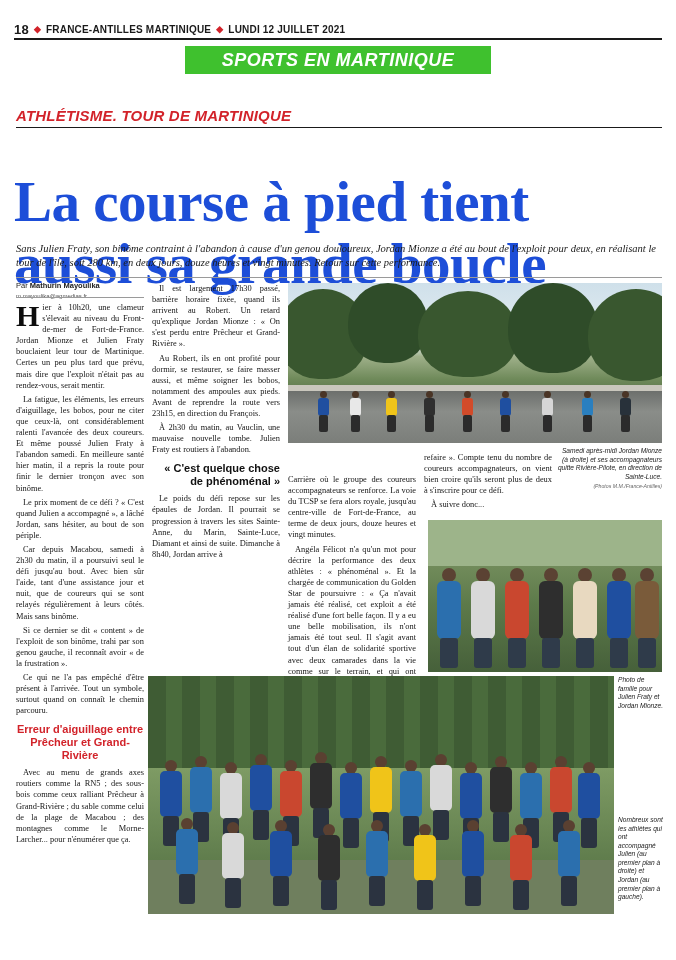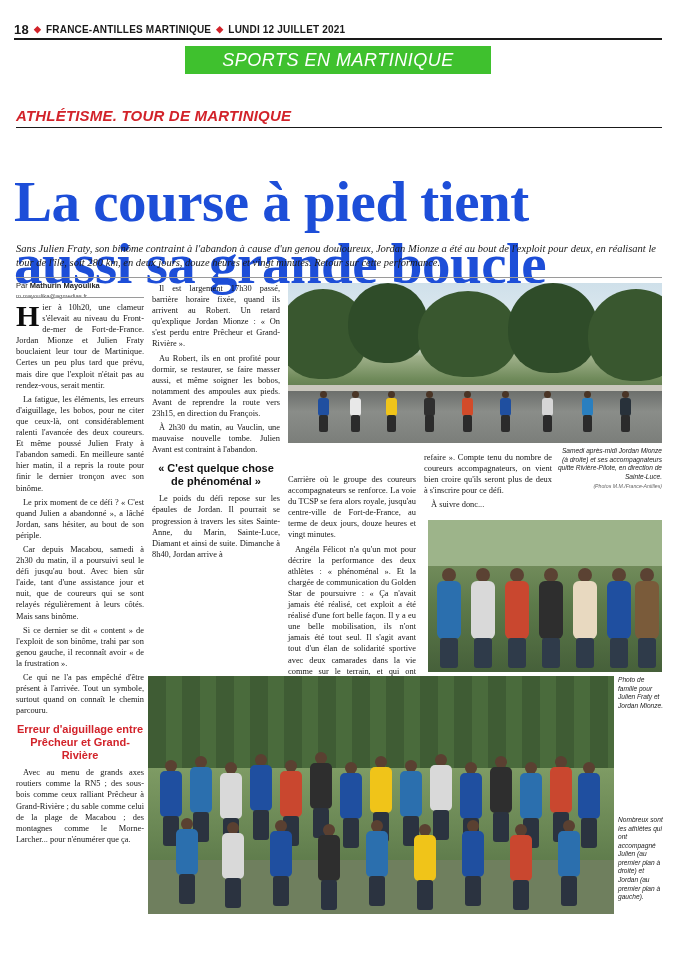--- a/index.html
+++ b/index.html
@@ -48,21 +48,21 @@
     top: 46px;
     width: 306px;
     height: 28px;
     background: #3fc12e;
     display: flex;
     align-items: center;
     justify-content: center;
   }
   .banner span {
     font-family: "Liberation Sans", sans-serif;
-    font-weight: normal;
+    font-weight: bold;
     font-style: italic;
     font-size: 18px;
     color: #ffffff;
     letter-spacing: .5px;
   }
   
   .kicker {
     position: absolute;
     left: 16px;
     top: 107px;
@@ -162,21 +162,21 @@
   
   .subhead {
     font-family: "Liberation Sans", sans-serif;
     font-weight: bold;
     font-size: 11px;
     line-height: 1.18;
     text-align: center;
     color: #d2232a;
     margin: 7px 0 5px 0;
   }
-  .subhead.dark { color: #111; }
+  .subhead.dark { color: #111; text-align: right; }
   
   .photo {
     position: absolute;
     overflow: hidden;
     background: #5d6b58;
   }
   .cap {
     position: absolute;
     font-family: "Liberation Sans", sans-serif;
     font-size: 6.6px;
@@ -251,32 +251,32 @@
   <div class="byline">
     <span>Par</span>
     <b>Mathurin Mayoulika</b>
     <span class="mail">m.mayoulika@agmedias.fr</span>
   </div>
   <div class="rule-by"></div>
 
   <div class="col col1">
     <p><span class="dropcap">H</span><span>ier à 10h20, une clameur s'élevait au niveau du Front-de-mer de Fort-de-France. Jordan Mionze et Julien Fraty bouclaient leur tour de Martinique. Certes un peu plus tard que prévu, mais dire que l'exploit n'était pas au rendez-vous, serait mentir.</span></p>
     <p class="indent">La fatigue, les éléments, les erreurs d'aiguillage, les bobos, pour ne citer que ceux-là, ont considérablement ralenti l'avancée des deux coureurs. Et même poussé Julien Fraty à l'abandon samedi. En meilleure santé hier matin, il a repris la route pour finir le dernier tronçon avec son binôme.</p>
-    <p class="indent">Le prix moment de ce défi ? « C'est quand Julien a abandonné », a lâché Jordan, sans hésiter, au bout de son périple.</p>
+    <p class="indent">Le prix moment de ce défi ? « C'est quand Julien a accompagné », a lâché Jordan, sans hésiter, au bout de son périple.</p>
     <p class="indent">Car depuis Macabou, samedi à 2h30 du matin, il a poursuivi seul le défi jusqu'au bout. Avec bien sûr l'aide, tant d'une assistance jour et nuit, que de coureurs qui se sont relayés régulièrement à leurs côtés. Mais sans binôme.</p>
     <p class="indent">Si ce dernier se dit « content » de l'exploit de son binôme, trahi par son genou gauche, il reconnaît avoir « de la frustration ».</p>
     <p class="indent">Ce qui ne l'a pas empêché d'être présent à l'arrivée. Tout un symbole, surtout quand on connaît le chemin parcouru.</p>
     <div class="subhead">Erreur d'aiguillage entre Prêcheur et Grand-Rivière</div>
     <p class="indent">Avec au menu de grands axes routiers comme la RN5 ; des sous-bois comme ceux ralliant Prêcheur à Grand-Rivière ; du sable comme celui de la plage de Macabou ; des montagnes comme le Morne-Larcher... pour n'énumérer que ça.</p>
   </div>
 
   <div class="col col2">
     <p class="indent">Il est largement 17h30 passé, barrière horaire fixée, quand ils arrivent au Robert. Un retard qu'explique Jordan Mionze : « On s'est perdu entre Prêcheur et Grand-Rivière ».</p>
     <p class="indent">Au Robert, ils en ont profité pour dormir, se restaurer, se faire masser aussi, et même soigner les bobos, notamment des ampoules aux pieds. Avant de reprendre la route vers 23h15, en direction du François.</p>
-    <p class="indent">À 2h30 du matin, au Vauclin, une mauvaise nouvelle tombe. Julien Avant est contraint à l'abandon.</p>
+    <p class="indent">À 2h30 du matin, au Vauclin, une mauvaise nouvelle tombe. Julien Fraty est routiers à l'abandon.</p>
     <div class="subhead dark">« C'est quelque chose de phénoménal »</div>
     <p class="indent">Le poids du défi repose sur les épaules de Jordan. Il pourrait se progression à travers les sites Sainte-Anne, du Marin, Sainte-Luce, Diamant et ainsi de suite. Dimanche à 8h40, Jordan arrive à</p>
   </div>
 
   <div class="col col3">
     <p>Carrière où le groupe des coureurs accompagnateurs se renforce. La voie du TCSP se fera alors royale, jusqu'au centre-ville de Fort-de-France, au terme de deux jours, douze heures et vingt minutes.</p>
     <p class="indent">Angéla Félicot n'a qu'un mot pour décrire la performance des deux athlètes : « phénoménal ». Et la chargée de communication du Golden Star de poursuivre : « Ça n'avait jamais été réalisé, cet exploit a été réalisé d'une fort belle façon. Il y a eu une belle mobilisation, ils n'ont jamais été tout seul. Il s'agit avant tout d'un élan de solidarité sportive avec deux camarades dans la vie comme sur le terrain, et qui ont décidé de faire le tour de Martinique. C'est à</p>
   </div>
 
   <div class="col col4">

